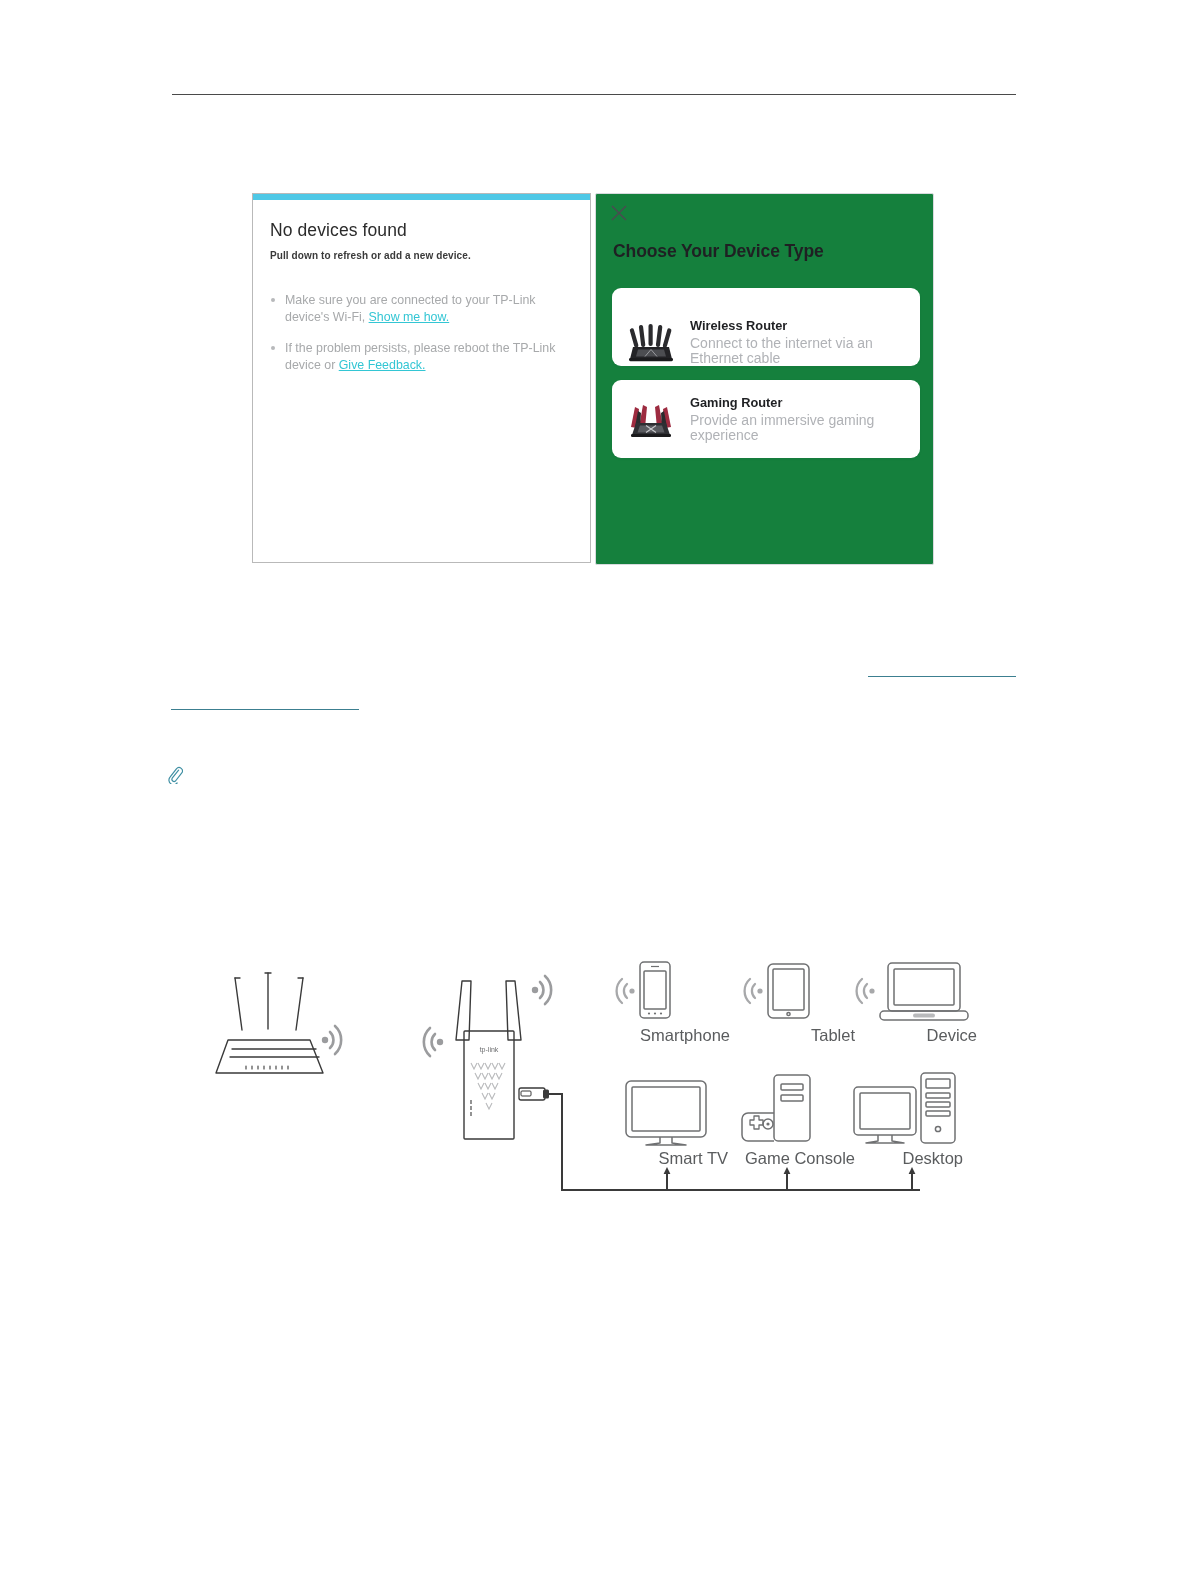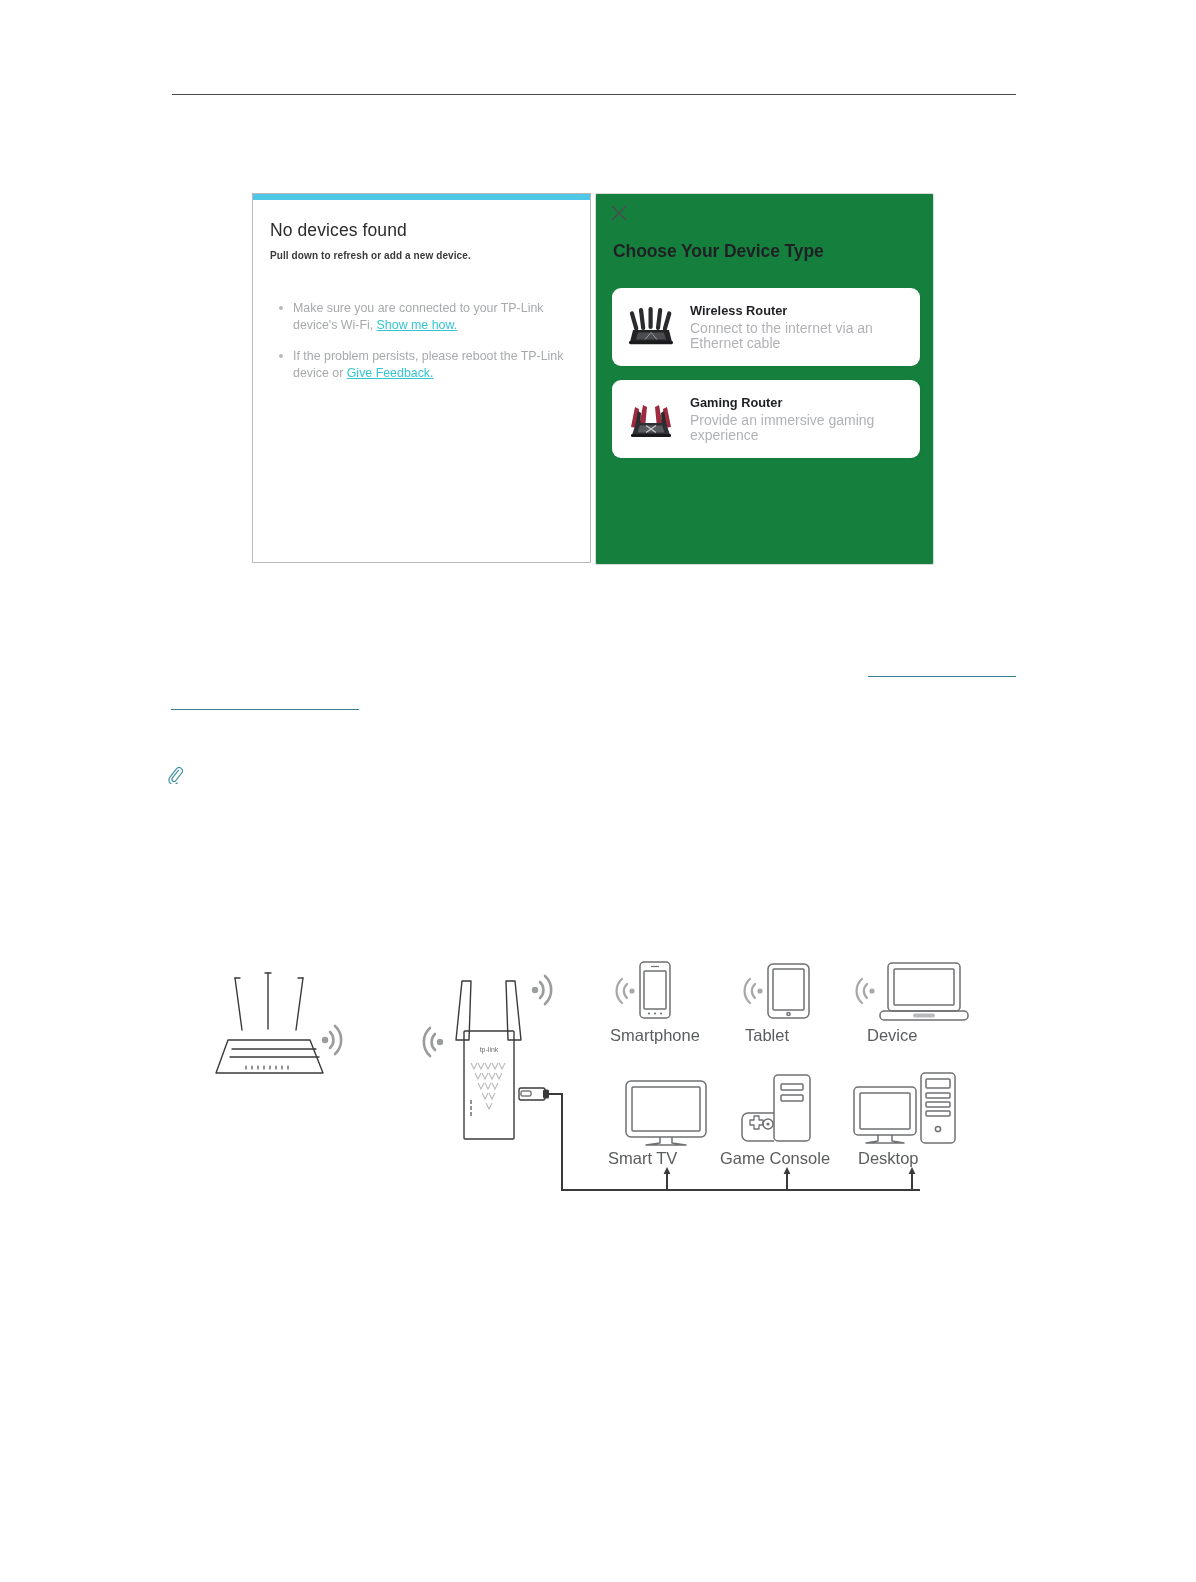--- a/index.html
+++ b/index.html
@@ -31,21 +31,21 @@
   .nd-title{
     position:absolute;left:17px;top:26px;
     font-size:17.5px;color:#2b2b2b;letter-spacing:.1px;
   }
   .nd-sub{
     position:absolute;left:17px;top:56px;
     font-size:10px;color:#3a3a3a;font-weight:bold;letter-spacing:.1px;
   }
   .nd-list{
     position:absolute;left:17px;top:98px;width:308px;
-    margin:8px;padding:0;list-style:none;
+    margin:0;padding:0;list-style:none;
   }
   .nd-list li{
     position:relative;padding-left:15px;margin-bottom:14px;
     font-size:12.4px;line-height:17px;color:#a7a9ab;
   }
   .nd-list li .bullet{
     position:absolute;left:1px;top:6px;width:4px;height:4px;
     border-radius:50%;background:#b7b9bb;
   }
   .lnk{color:#33c6d4;}
@@ -62,42 +62,42 @@
   .cdt-title{
     position:absolute;left:17px;top:47px;
     font-size:17.5px;font-weight:bold;color:#1f2023;letter-spacing:-.1px;
   }
   .dev-card{
     position:absolute;left:16px;width:308px;
     background:#ffffff;border-radius:9px;box-sizing:border-box;
     box-shadow:0 1px 3px rgba(30,40,60,.06);
     display:flex;align-items:center;
   }
-  .dev-card.c1{top:94px;height:78px;}
+  .dev-card.c1{top:94px;height:78px;align-items:flex-end;}
   .dev-card.c2{top:186px;height:78px;}
   .dev-card.c3{top:278px;height:78px;}
   .dev-icon{width:78px;flex:0 0 78px;display:flex;align-items:center;justify-content:center;}
   .dev-text{flex:1 1 auto;padding-right:8px;}
   .dev-name{font-size:12.8px;font-weight:bold;color:#1f2023;line-height:16px;}
   .dev-desc{font-size:14px;color:#b0b2b6;line-height:15px;margin-top:2px;}
 
   
   .rule-teal{position:absolute;height:0;border-top:1.7px solid #3c7f90;}
   .rule-right{left:868px;top:676px;width:148px;}
   .rule-left{left:171px;top:709px;width:188px;}
 
   
   .clip{position:absolute;left:167px;top:766px;width:16px;height:18px;}
 
   
   .diagram{position:absolute;left:190px;top:945px;width:790px;height:250px;}
   .diagram svg{display:block;}
   .dev-label{
     position:absolute;font-size:16.5px;color:#5a5c5e;
-    text-align:left;white-space:nowrap;
+    text-align:right;white-space:nowrap;
   }
   .lbl-smartphone{left:610px;top:1026px;width:120px;}
   .lbl-tablet{left:745px;top:1026px;width:110px;}
   .lbl-laptop{left:867px;top:1026px;width:110px;}
   .lbl-smarttv{left:608px;top:1149px;width:120px;}
   .lbl-gameconsole{left:720px;top:1149px;width:135px;}
   .lbl-desktop{left:858px;top:1149px;width:105px;}
 </style>
 </head>
 <body>

